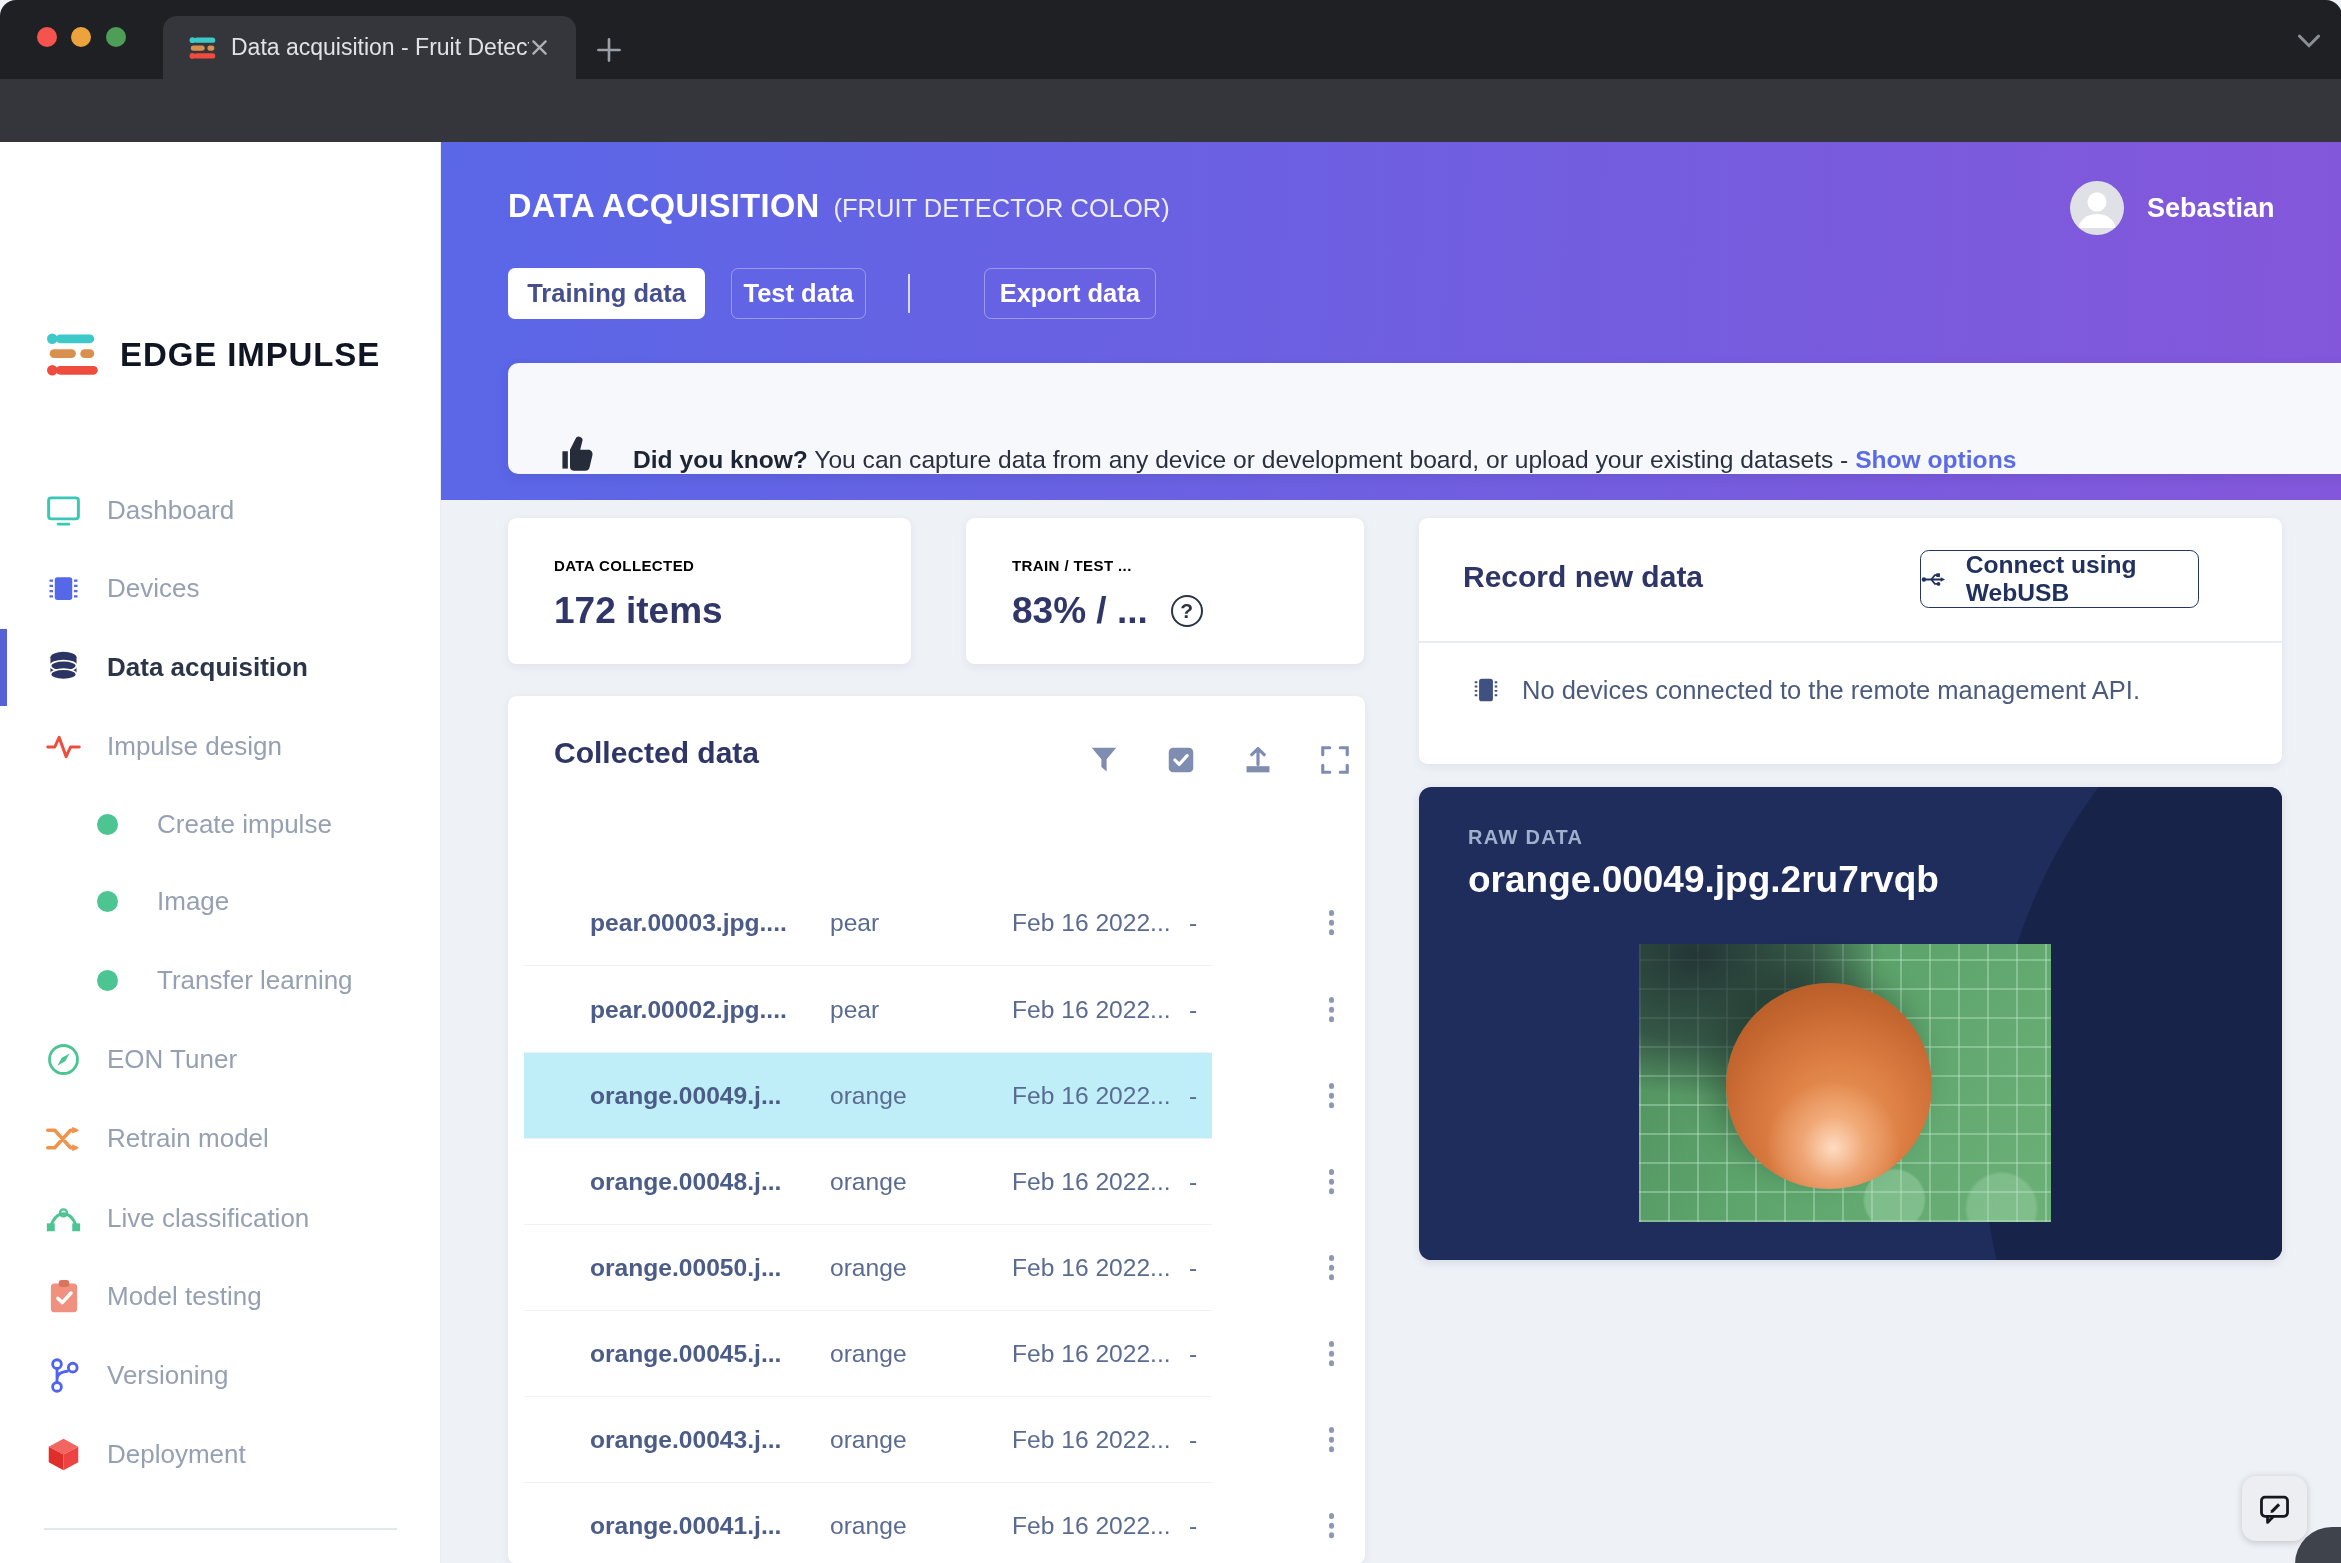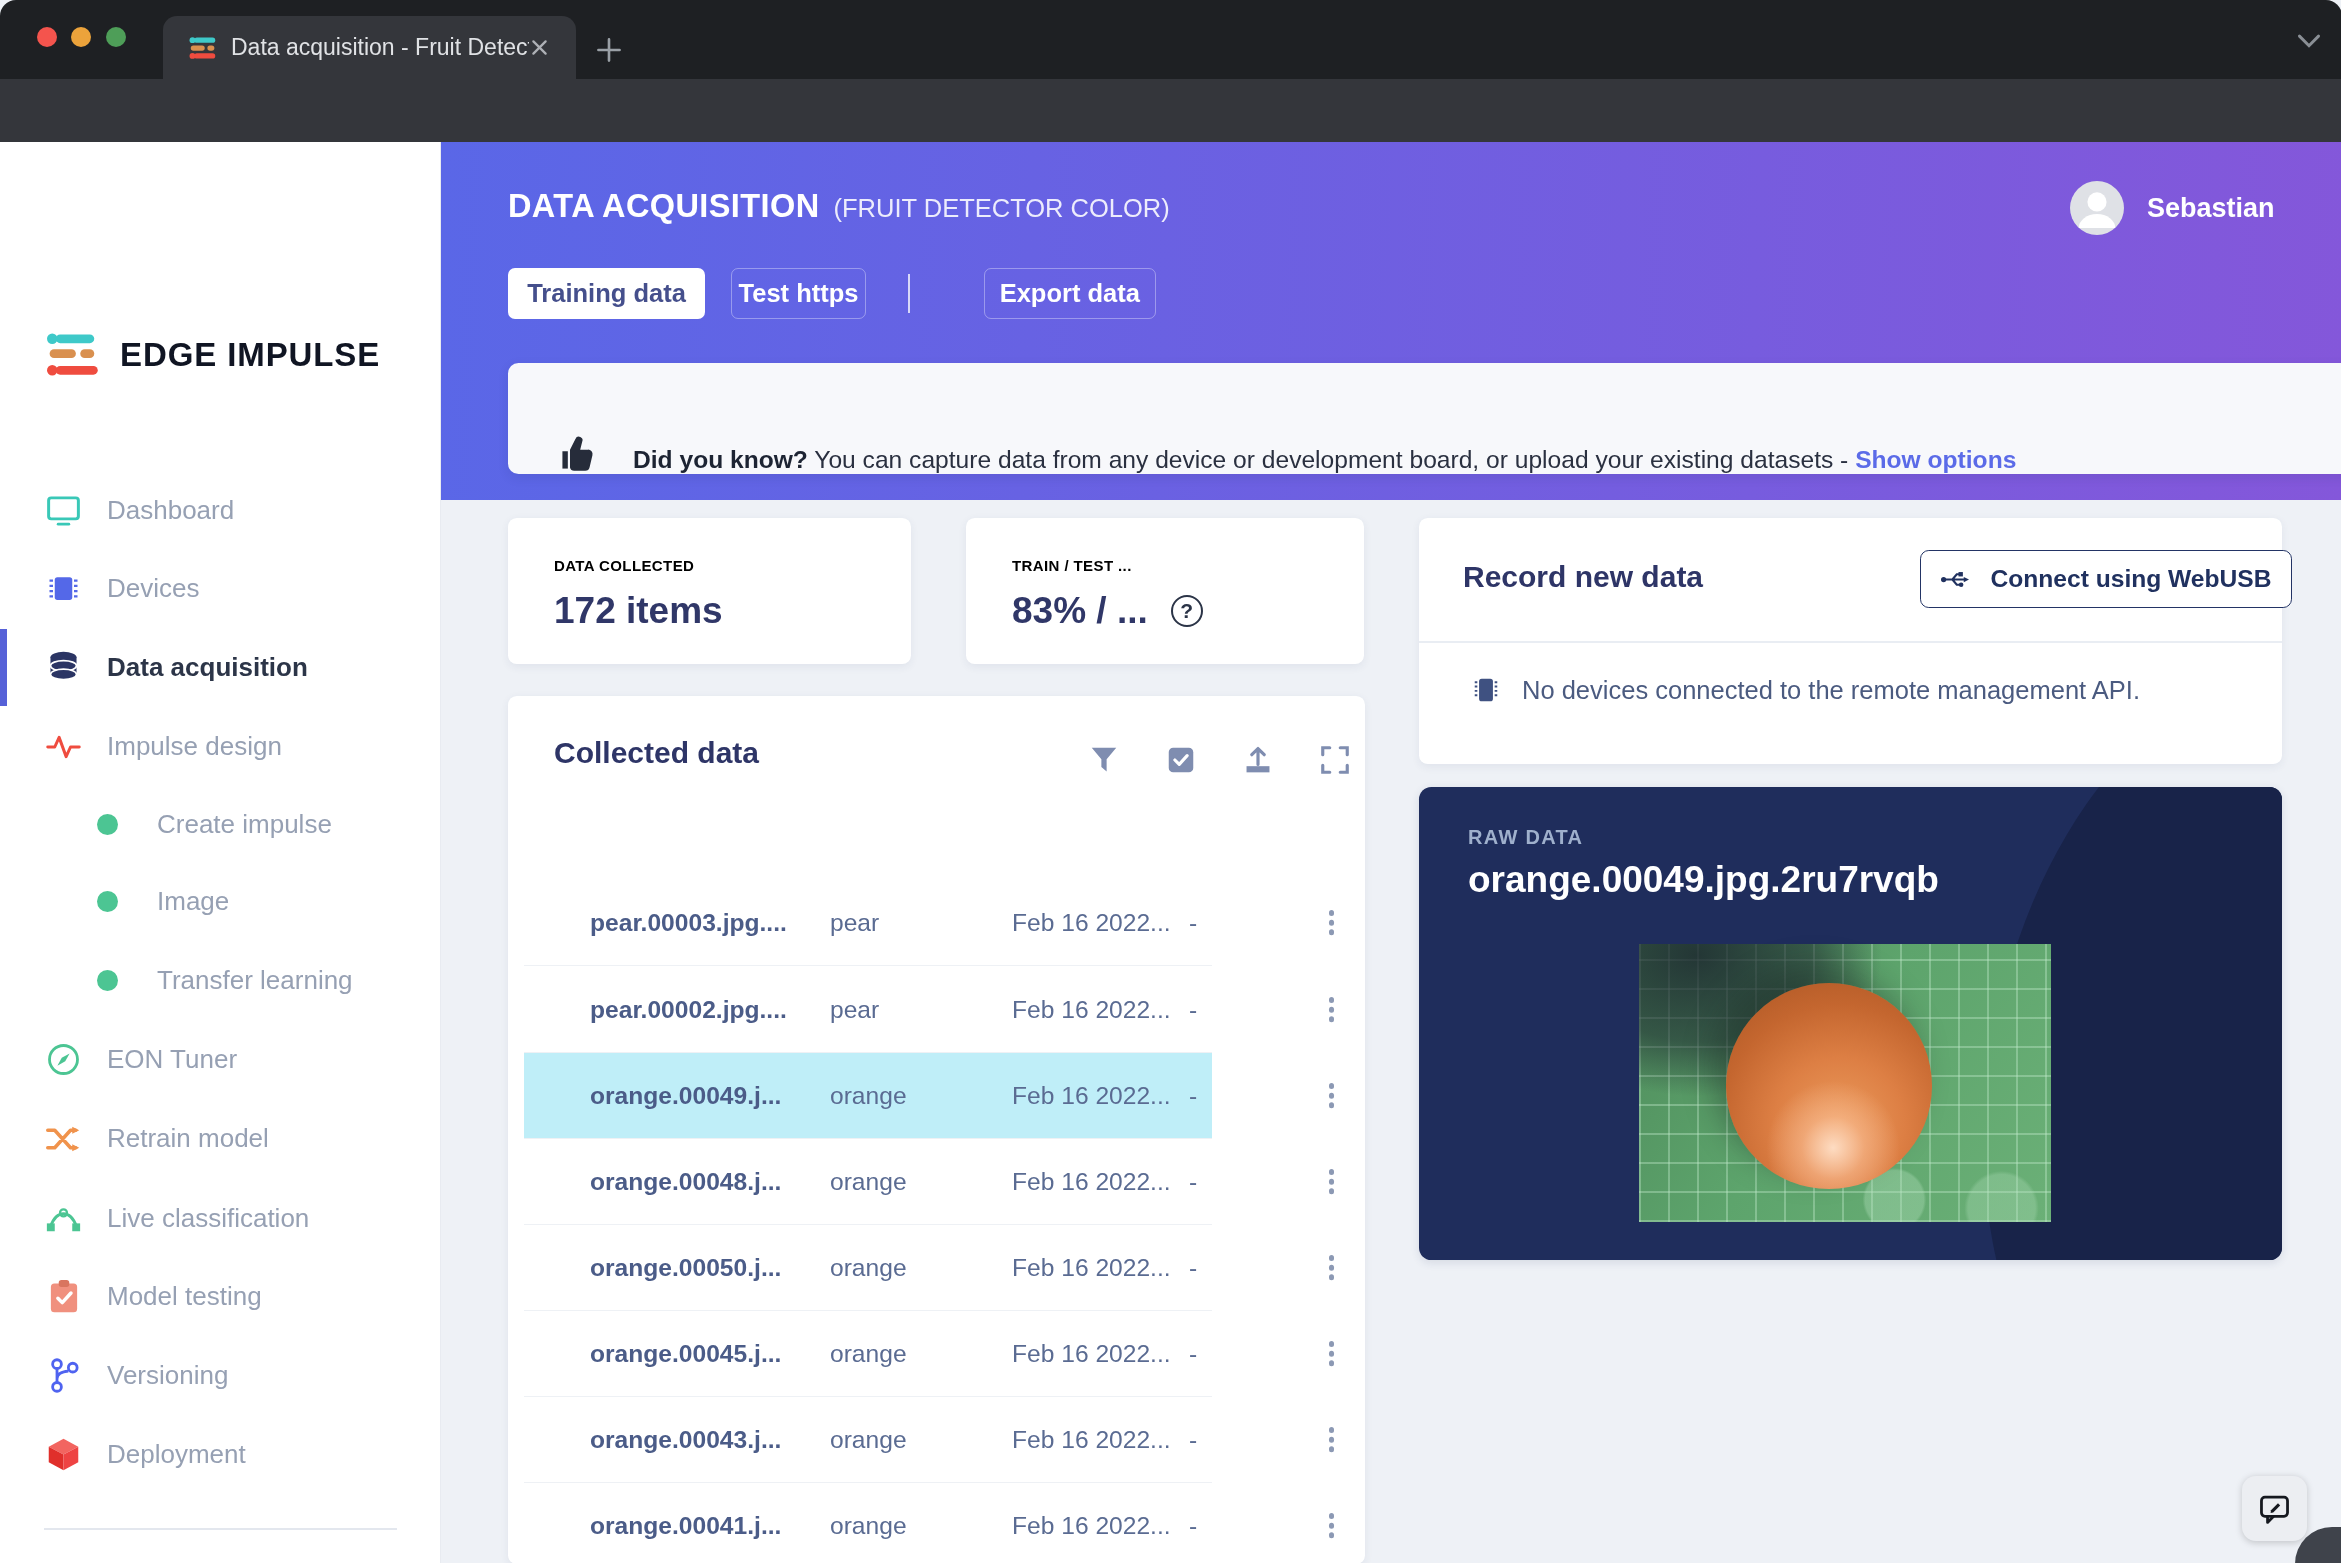--- a/index.html
+++ b/index.html
@@ -80,21 +80,21 @@
   .tbl-head { position:absolute; left:0; top:118px; width:857px; height:67px; background:#f5f7fa; border-top:1.8px solid #e9edf3; border-bottom:1.8px solid #e9edf3; display:grid; grid-template-columns:240px 182px 177px 105px 1fr; align-items:center; padding-left:46px; font-size:19.3px; font-weight:bold; letter-spacing:0.9px; color:#7d8aa6; }
   .tbl-row { position:absolute; left:16px; width:688px; height:86px; display:grid; grid-template-columns:240px 182px 177px 105px 1fr; align-items:center; padding-left:66px; border-bottom:1.8px solid #eef1f5; background:#ffffff; cursor:pointer; }
   .tbl-row.selected { background:#bfeef8; }
   .cell-name { font-size:24.6px; font-weight:bold; color:#4b5c88; }
   .cell { font-size:24.6px; color:#5a6b92; }
   .kebab { width:5.3px; height:5.3px; border-radius:50%; background:#8c99b4; box-shadow:0 9.7px 0 #8c99b4, 0 19.3px 0 #8c99b4; margin:-19.3px 0 0 35px; }
 
   
   .record { left:1419px; top:518px; width:863px; height:246px; }
   .rec-title { position:absolute; left:44px; top:42px; font-size:30px; font-weight:bold; color:#2e3567; }
-  .webusb-btn { position:absolute; left:501px; top:32px; width:372px; height:58px; border:1.8px solid #233465; border-radius:8.8px; display:flex; align-items:center; justify-content:center; gap:20px; font-size:24.6px; font-weight:bold; color:#20315f; cursor:pointer; background:#ffffff; }
+  .webusb-btn { position:absolute; left:501px; top:32px; width:279px; height:58px; border:1.8px solid #233465; border-radius:8.8px; display:flex; align-items:center; justify-content:center; gap:20px; font-size:24.6px; font-weight:bold; color:#20315f; cursor:pointer; background:#ffffff; }
   .rec-div { position:absolute; left:0; top:123px; width:863px; height:1.8px; background:#e9edf3; }
   .rec-msg { position:absolute; left:54px; top:156px; display:flex; align-items:center; }
   .rec-msg-text { margin-left:23px; font-size:25.5px; color:#4b5b80; }
 
   
   .raw { position:absolute; left:1419px; top:787px; width:863px; height:473px; background:#1f2d5c; border-radius:12.3px; overflow:hidden; box-shadow:0 2.6px 8.8px rgba(40,60,100,0.12); }
   .swoosh { position:absolute; top:-123px; right:-220px; width:510px; height:808px; background:#182349; border-radius:50%; transform:rotate(12deg); }
   .raw-lbl { position:absolute; left:49px; top:39px; font-size:20px; font-weight:bold; letter-spacing:1.3px; color:#9fb0cc; }
   .raw-name { position:absolute; left:49px; top:72px; font-size:37px; font-weight:bold; color:#ffffff; }
   .photo { position:absolute; left:220px; top:157px; width:412px; height:278px;
@@ -367,21 +367,21 @@
         <circle cx="31" cy="24" r="11" fill="#ffffff"></circle>
         <path d="M10 54 a21 16 0 0 1 42 0 Z" fill="#ffffff"></path>
       </svg>
       <span class="ph-user-name">Sebastian</span>
     </div>
     <div class="ph-tabs">
       <div class="ptab active">
           <span>Training data</span>
         </div>
       <div class="ptab ghost test">
-          <span>Test https</span>
+          <span>Test data</span>
         </div>
       <div class="ptab-div"></div>
       <div class="ptab ghost export">
           <span>Export data</span>
         </div>
     </div>
   </div>
 
   <div class="banner">
     <svg width="39" height="39" viewBox="0 0 36 36">

